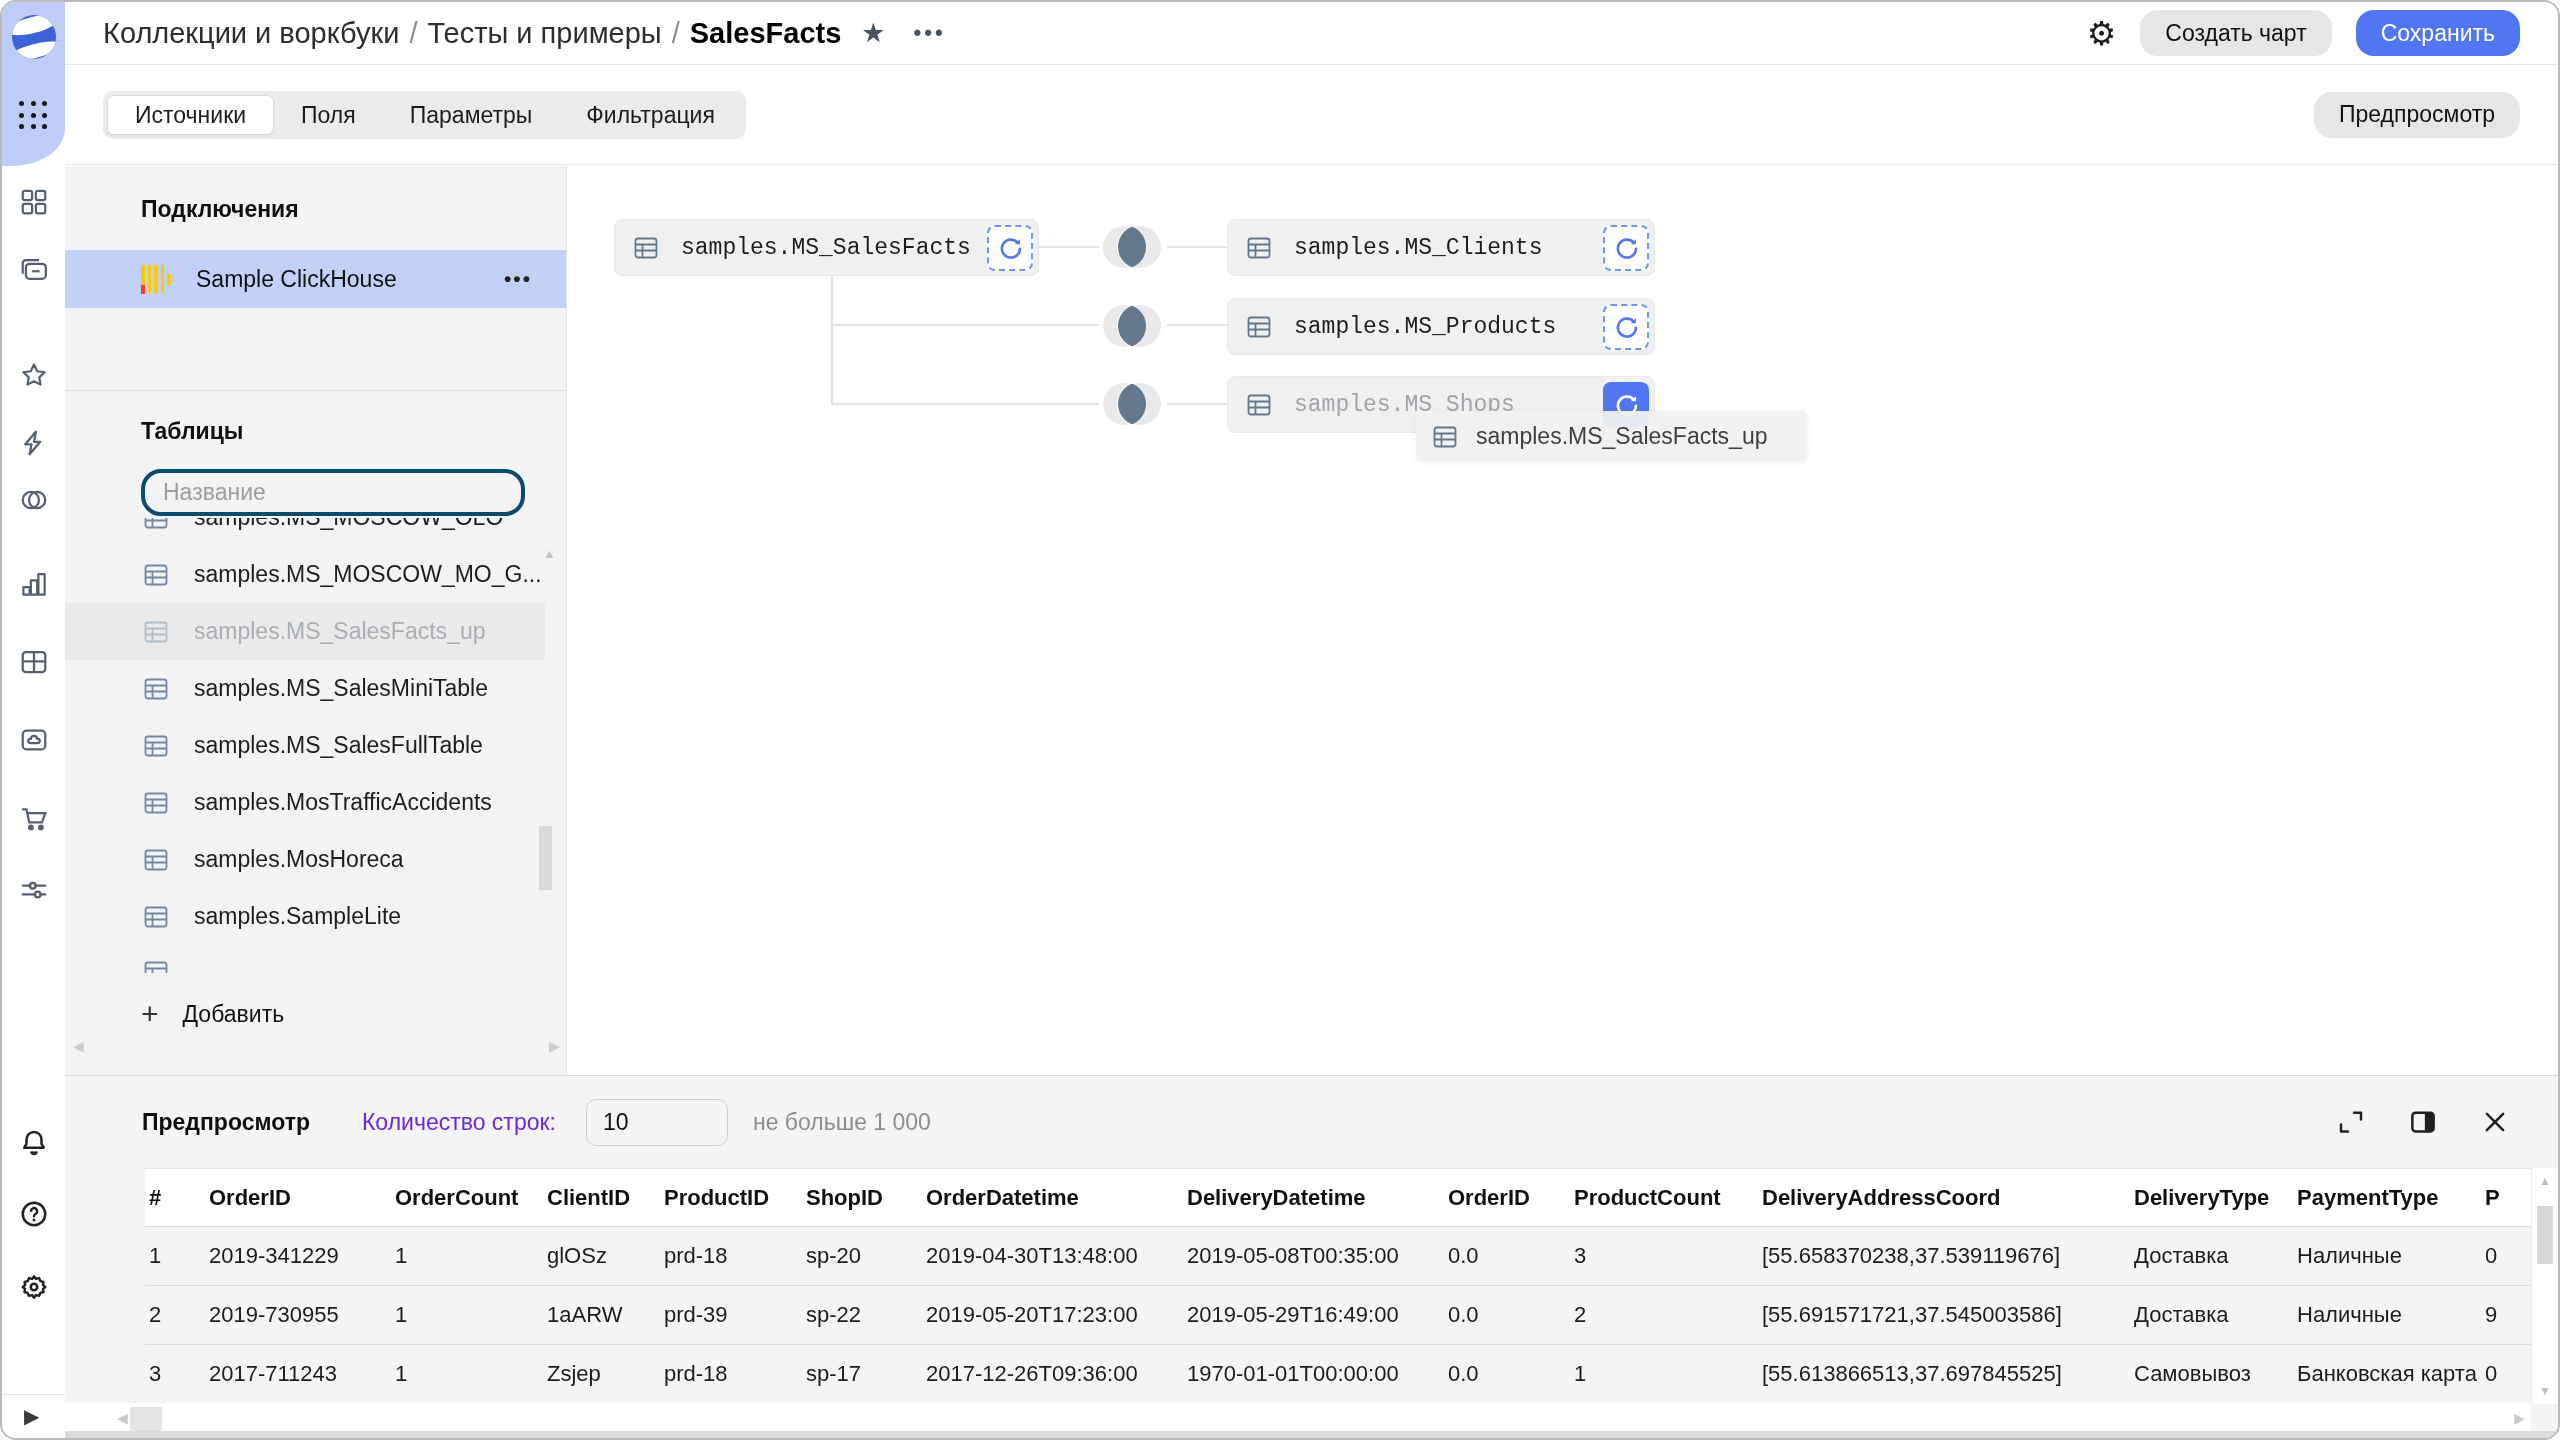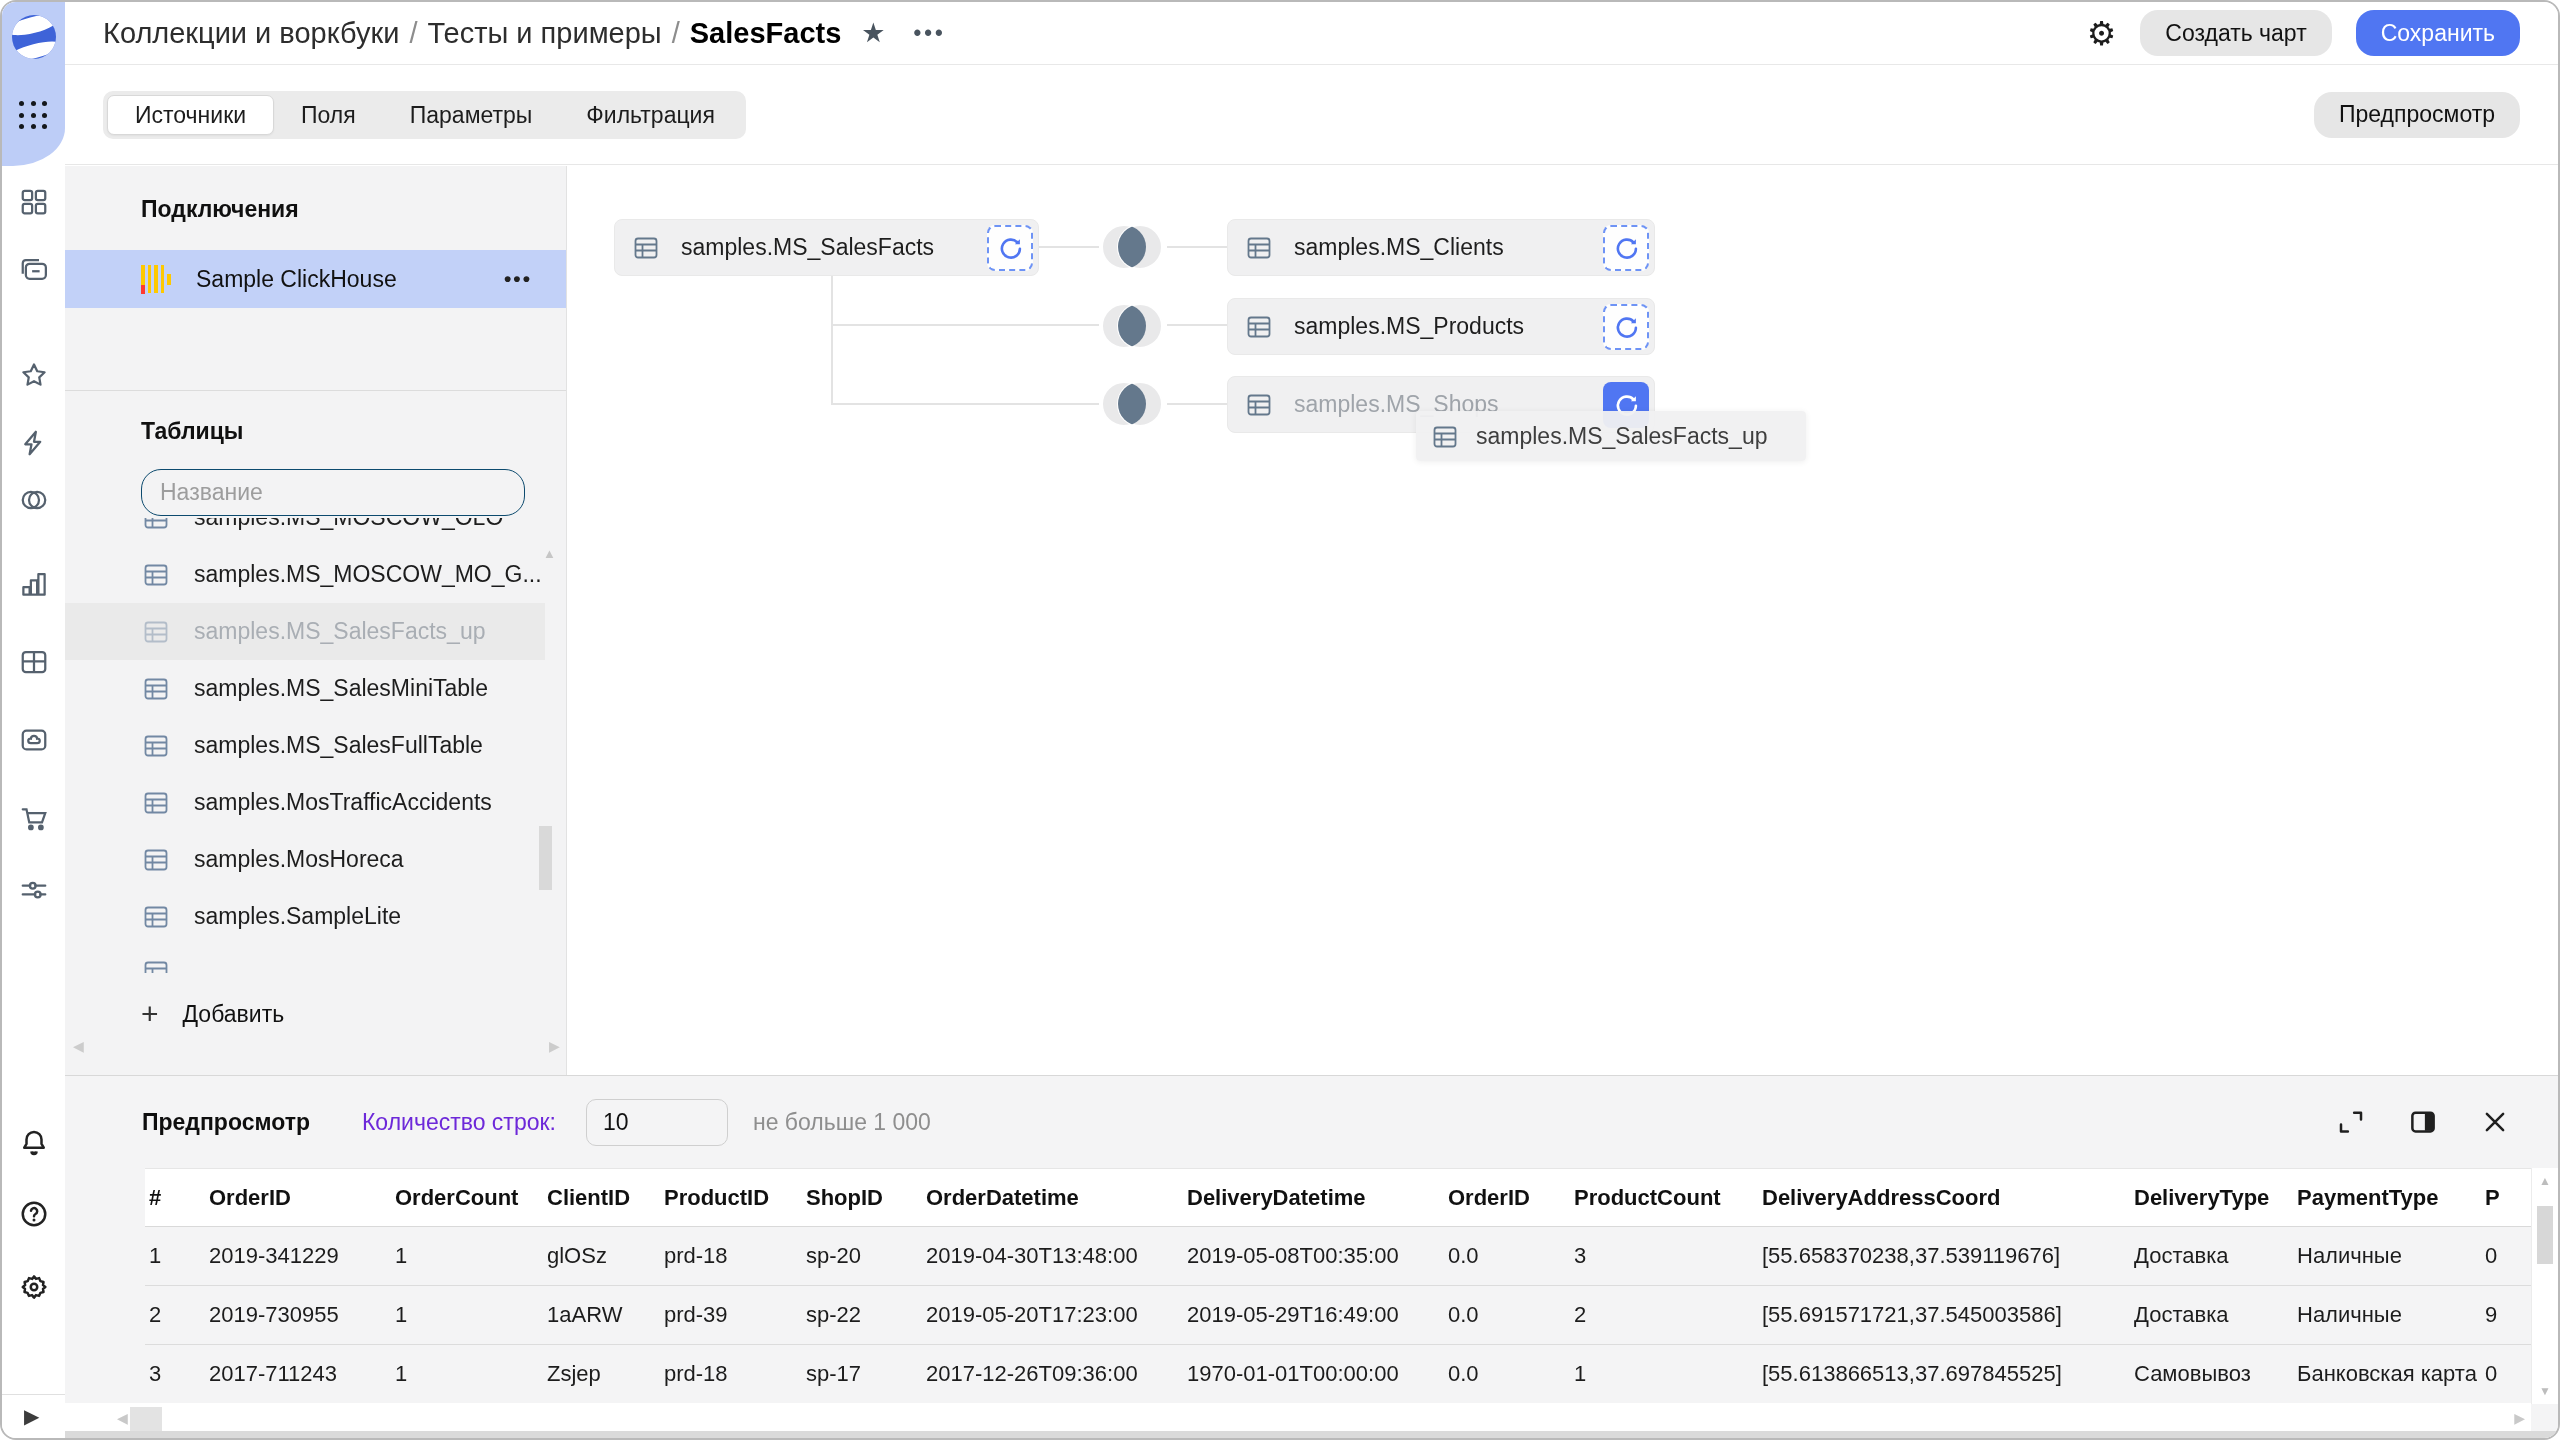--- a/index.html
+++ b/index.html
@@ -57,21 +57,21 @@
   .t-tabl { top:252px; }
   .conn-row { position:absolute; left:0; right:0; top:84px; height:58px; background:#c2d1f8;
               display:flex; align-items:center; padding-left:76px; }
   .ch-logo { position:relative; width:30px; height:30px; display:flex; align-items:center; gap:3px; }
   .ch-logo i { width:4px; background:#fec900; height:28px; }
   .ch-logo i.short { height:11px; }
   .ch-logo .red { position:absolute; left:0; bottom:0; width:4px; height:9px; background:#ff3a30; }
   .conn-name { margin-left:25px; font-size:23px; color:#111; }
   .conn-dots { margin-left:auto; margin-right:34px; font-size:21px; color:#222; letter-spacing:2px; font-weight:bold; }
   .panel-div { position:absolute; left:0; right:0; top:224px; height:1px; background:#dcdcdc; }
-  .search { position:absolute; left:76px; top:303px; width:384px; height:47px; border:1px solid #0c4a6e;
+  .search { position:absolute; left:76px; top:303px; width:384px; height:47px; border:4px solid #0c4a6e;
             border-radius:20px; background:transparent; font-size:23px; padding:0 18px; color:#222;
             font-family:inherit; }
   .search::placeholder { color:#9d9d9d; }
   .tlist { position:absolute; left:0; top:352px; width:480px; height:460px; overflow:hidden; }
   .trow { height:57px; display:flex; align-items:center; padding-left:78px; }
   .trow.clip { margin-top:-29px; }
   .trow .lbl { margin-left:25px; font-size:23px; color:#1d1d1d; white-space:nowrap; overflow:hidden; }
   .trow.disabled { background:#eaeaea; }
   .trow.disabled .lbl { color:#a9aeb4; }
   .trow.disabled .ticon { opacity:.45; }
@@ -84,21 +84,21 @@
   .p-vscroll-up { position:absolute; left:478px; top:380px; font-size:13px; color:#c6c6c6; }
   .p-vscroll-thumb { position:absolute; left:474px; top:660px; width:13px; height:64px; background:#d9d9d9; }
   .p-hscroll-l { position:absolute; left:8px; top:872px; font-size:14px; color:#cccccc; }
   .p-hscroll-r { position:absolute; left:484px; top:872px; font-size:14px; color:#cccccc; }
 
   
   .canvas { position:absolute; left:566px; top:164px; right:0; height:909px; background:#fff; }
   .line { position:absolute; background:#e3e3e3; z-index:1; }
   .node { position:absolute; height:57px; background:#f0f0f1; border:1px solid #e9e9e9; border-radius:8px;
           display:flex; align-items:center; padding:0 18px; z-index:2; }
-  .node .lbl { margin-left:22px; font-size:23px; color:#1e1e1e; white-space:nowrap; }
+  .node .lbl { margin-left:22px; font-size:23px; color:#1e1e1e; white-space:nowrap;font-family:Liberation Mono, monospace; }
   .node .ticon { color:#64788c; }
   .n-root  { left:46px;  top:53px;  width:425px; }
   .n-t0 { left:659px; top:53px;  width:428px; }
   .n-t1 { left:659px; top:132px; width:428px; }
   .n-t2 { left:659px; top:210px; width:428px; }
   .n-t2 .lbl { color:#9fa4aa; }
   .chip { position:absolute; right:5px; top:5px; width:46px; height:46px; border-radius:8px;
           border:2px dashed #6e93f5; background:rgba(255,255,255,.92); color:#5076f2;
           display:flex; align-items:center; justify-content:center; z-index:6; }
   .chip svg { width:26px; height:26px; }

